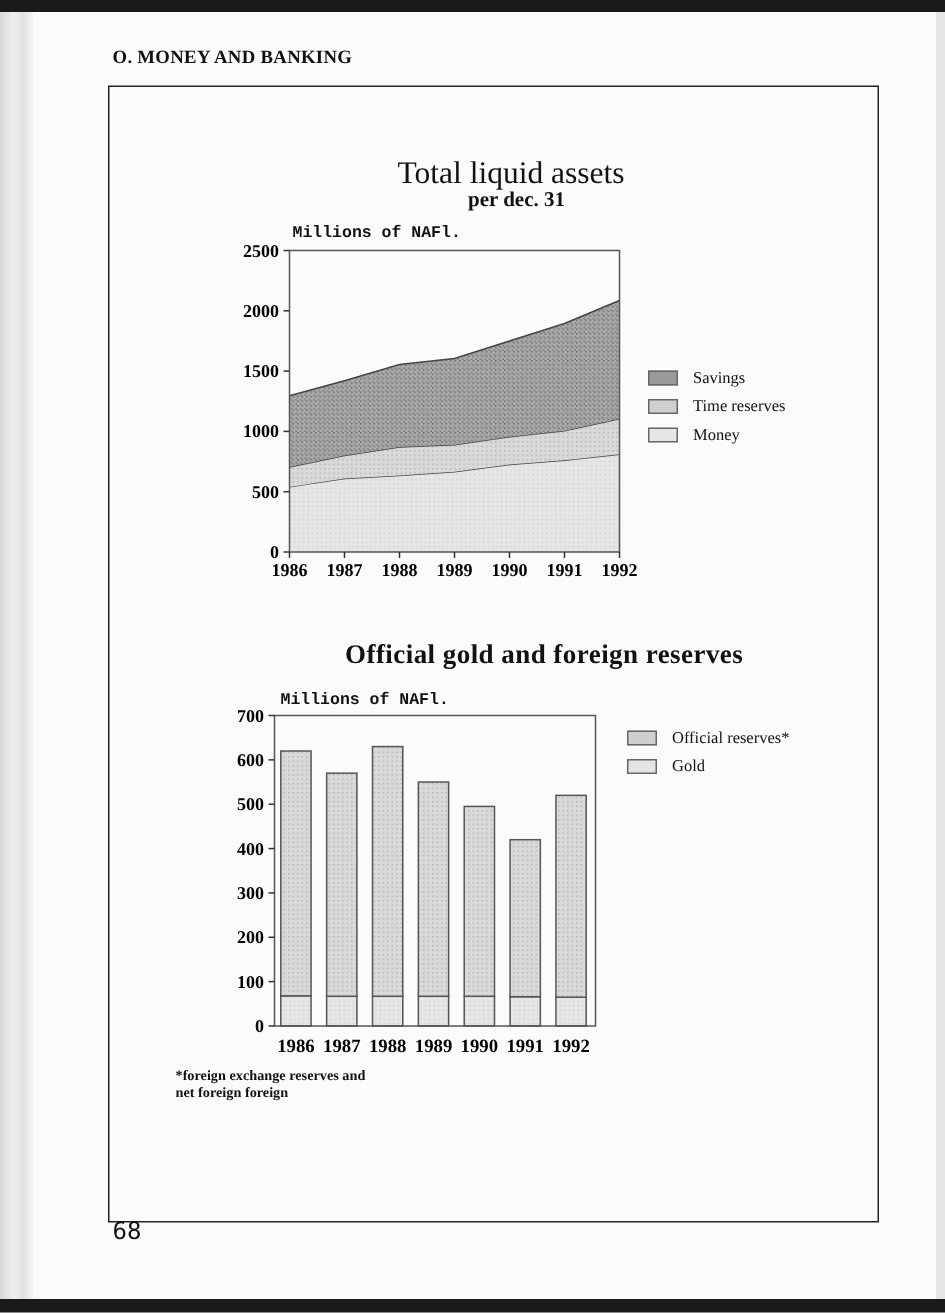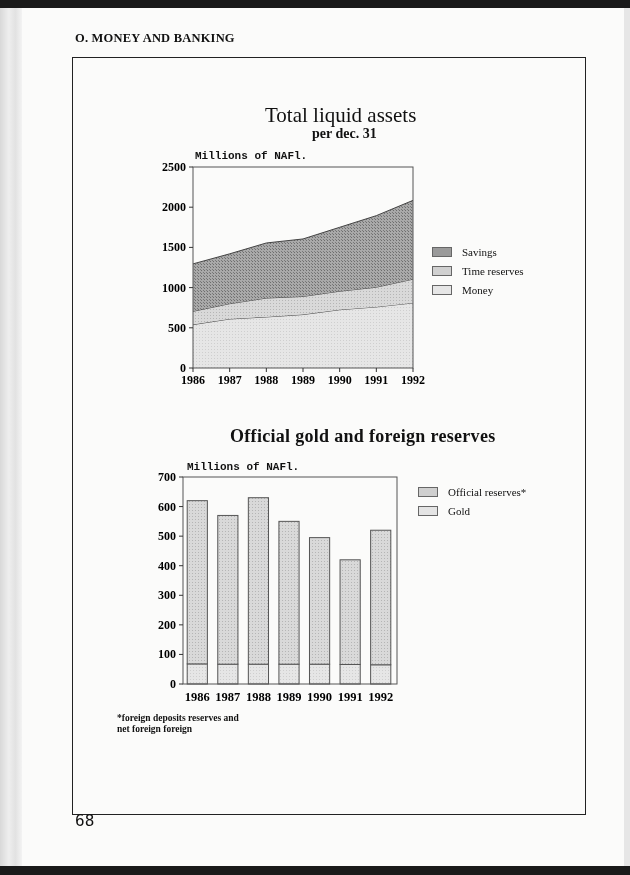--- a/index.html
+++ b/index.html
@@ -160,17 +160,17 @@
     <div class="swatch" style="background:#cfcfcf;"></div>
     <span>Official reserves*</span>
   </div>
   <div class="row">
     <div class="swatch" style="background:#e4e4e4;"></div>
     <span>Gold</span>
   </div>
 </div>
 
 <div class="note">
-  <div>*foreign deposits reserves and</div>
+  <div>*foreign exchange reserves and</div>
   <div>net foreign foreign</div>
 </div>
 
 <div class="pagenum">68</div>
 
 </body></html>

